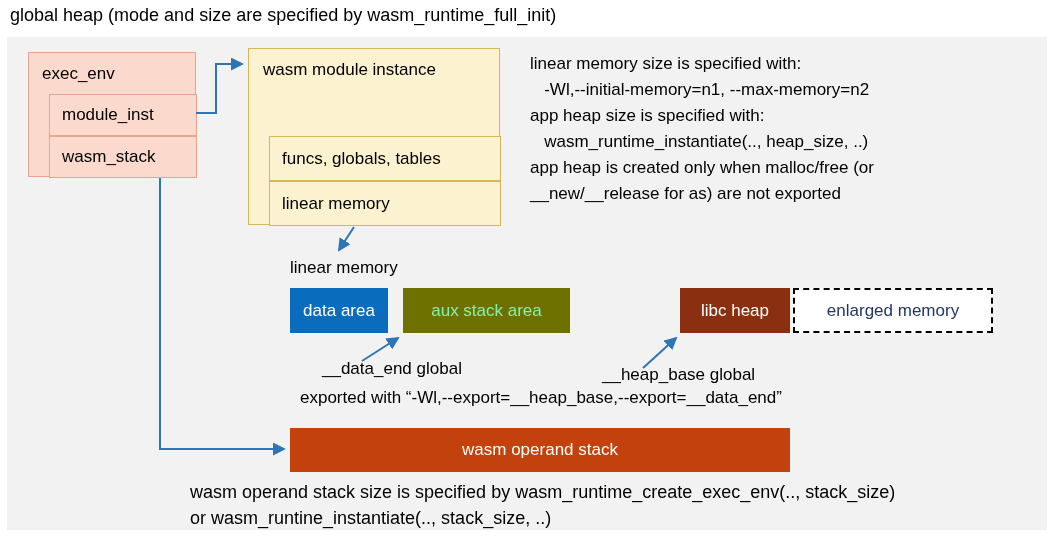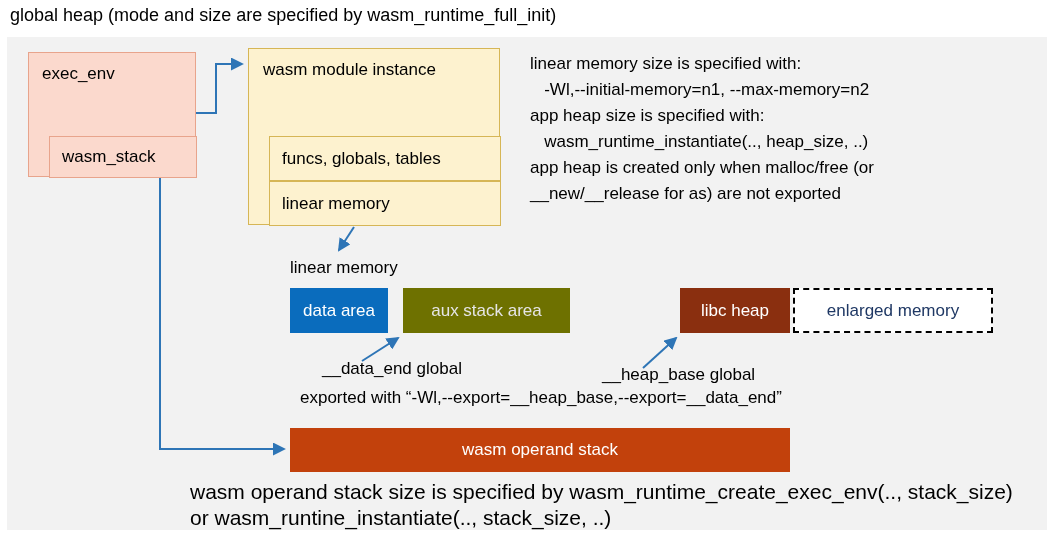--- a/index.html
+++ b/index.html
@@ -53,34 +53,37 @@
   .seg.s4 { left:503px; width:200px; border:2px dashed #000; background:#fff; }
 
   .dataend-label { left:322px; top:359px; font-size:17px; }
   .heapbase-label { left:602px; top:365px; font-size:17px; }
   .export-note { left:300px; top:388px; font-size:17px; }
 
   
   .opstack { left:290px; top:428px; width:500px; height:44px;
     display:flex; align-items:center; justify-content:center;
     font-size:17px; color:#fff; }
-  .bottom-notes { left:190px; top:479px; font-size:21px; line-height:26px; }
+  .bottom-notes { left:190px; top:479px; font-size:18px; line-height:26px; }
 
   .arrows { position:absolute; left:0; top:0; pointer-events:none; z-index:5; }
   .arrows path.line { fill:none; stroke-width:2; }
 </style>
 </head>
 <body>
 
 <div class="abs title">global heap (mode and size are specified by wasm_runtime_full_init)</div>
 
 <div class="abs panel" style="background-color: rgb(242, 242, 242);"></div>
 
 <div class="abs exec-env">
   <div class="hdr">exec_env</div>
+  <div class="exec-inner r0">
+    <span>module_inst</span>
+  </div>
   <div class="exec-inner r1">
     <span>wasm_stack</span>
   </div>
 </div>
 
 <div class="abs mod-inst">
   <div class="hdr">wasm module instance</div>
   <div class="mod-inner r1">
     <span>funcs, globals, tables</span>
   </div>
@@ -97,21 +100,21 @@
   <div>app heap is created only when malloc/free (or</div>
   <div>__new/__release for as) are not exported</div>
 </div>
 
 <div class="abs lm-label">linear memory</div>
 
 <div class="abs membar">
   <div class="seg s0" style="background-color: rgb(10, 108, 189); color: rgb(255, 255, 255);">
     <span>data area</span>
   </div>
-  <div class="seg s1" style="background-color: rgb(110, 113, 0); color: #e5e5e5;">
+  <div class="seg s1" style="background-color: rgb(110, 113, 0); color: #86efac;">
     <span>aux stack area</span>
   </div>
   <div class="seg s3" style="background-color: rgb(138, 47, 15); color: rgb(255, 255, 255);">
     <span>libc heap</span>
   </div>
   <div class="seg s4" style="color: rgb(31, 56, 100);">
     <span>enlarged memory</span>
   </div>
 </div>
 

